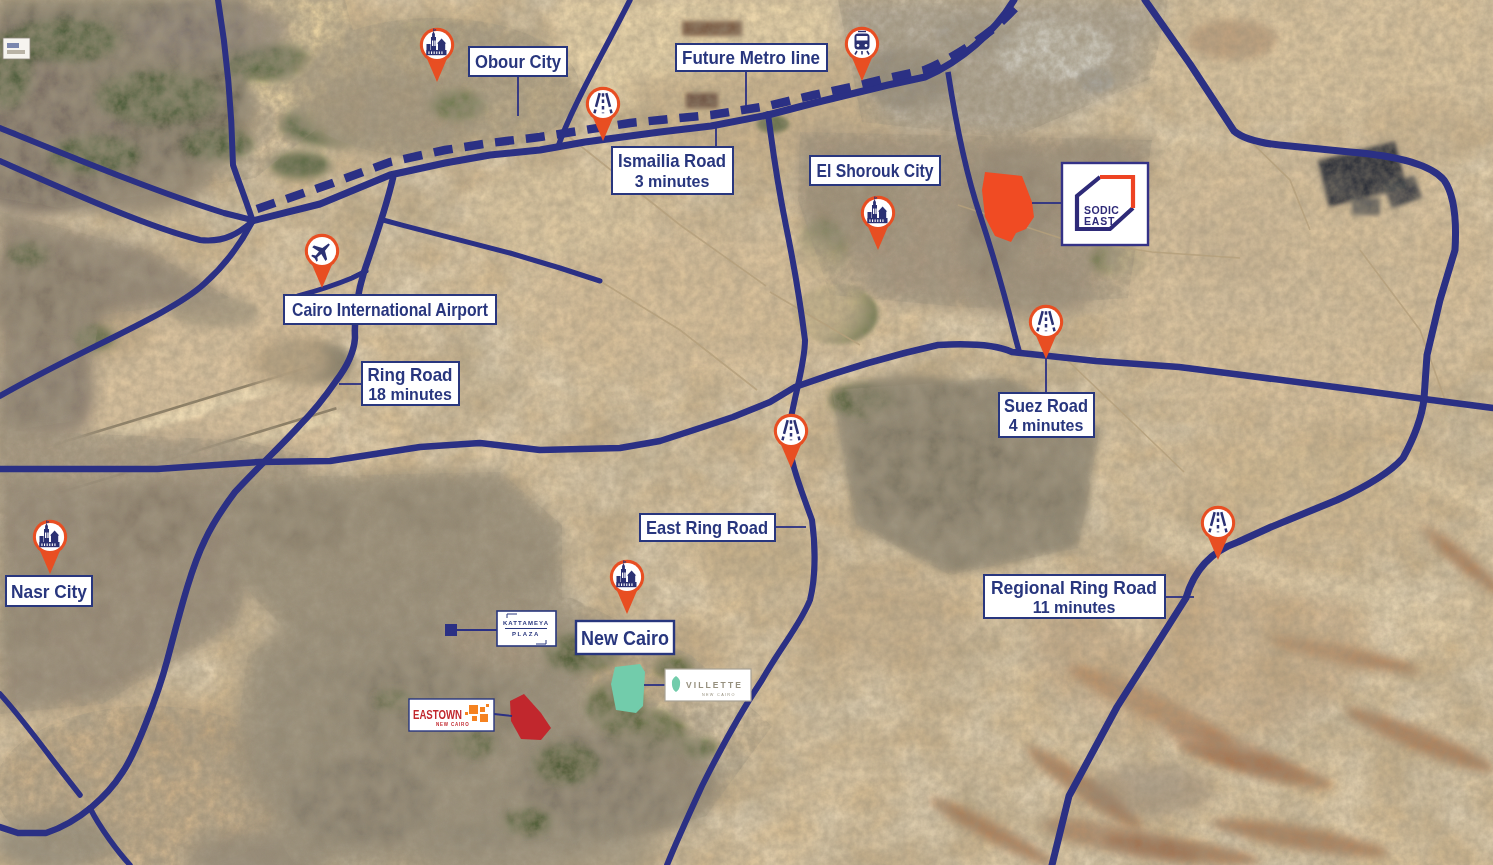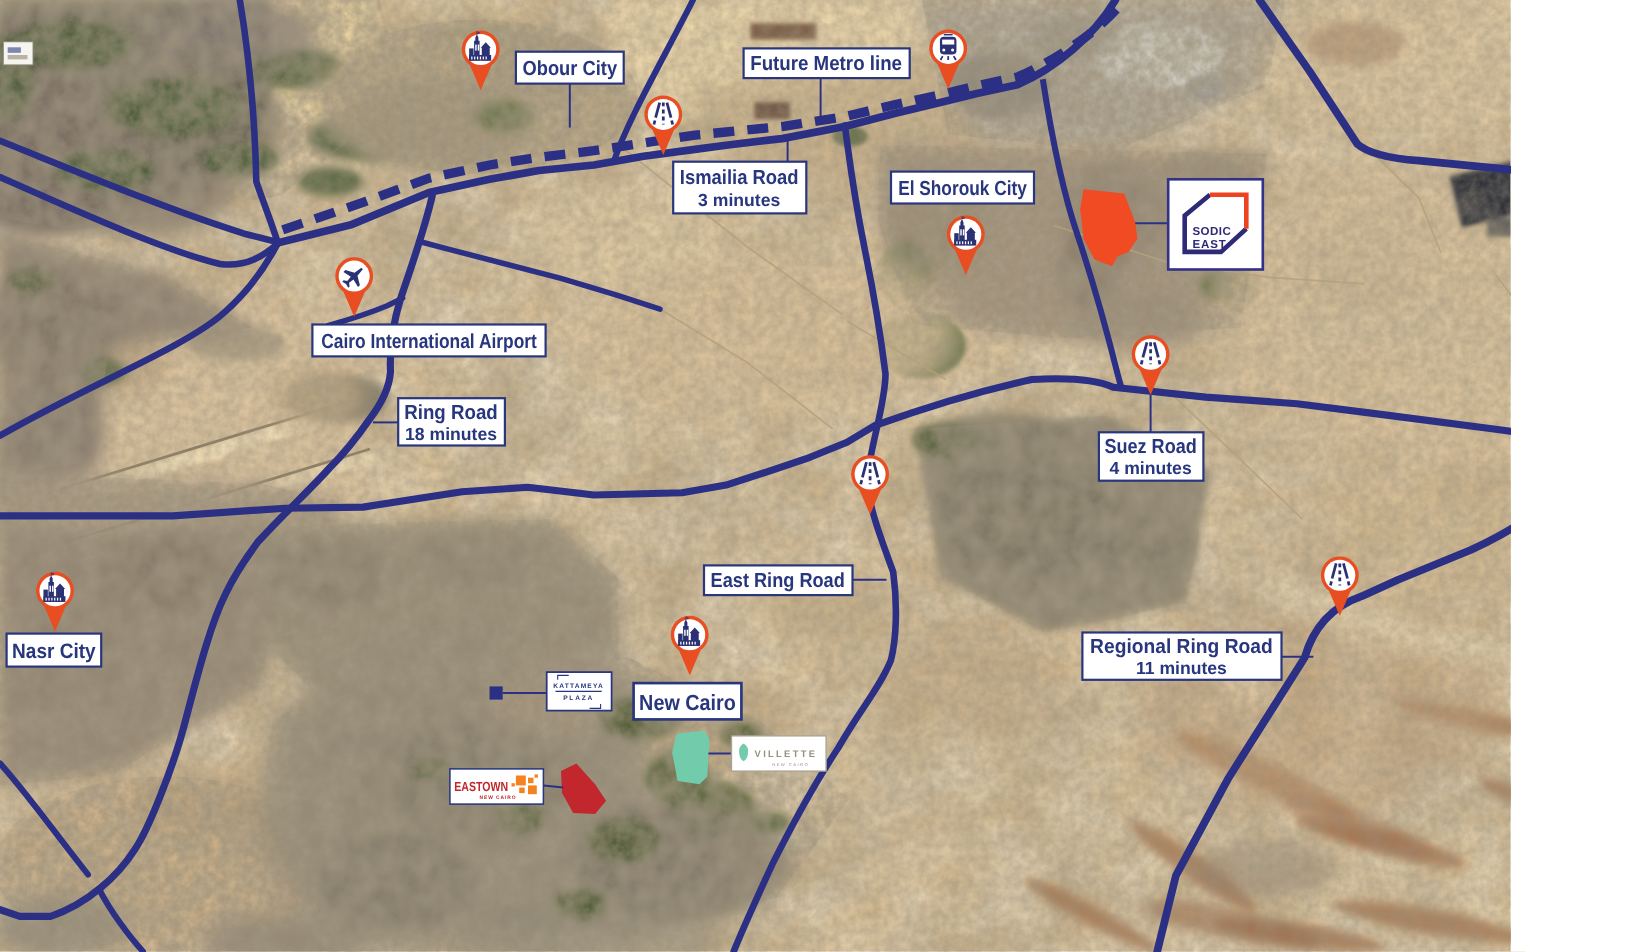--- a/index.html
+++ b/index.html
@@ -1,16 +1,16 @@
 <!DOCTYPE html>
 <html><head>
 <meta charset="utf-8">
 <style>
 html,body{margin:0;padding:0;background:#fff;}
-.wrap{width:1373px;height:865px;overflow:hidden;position:relative;font-family:"Liberation Sans",sans-serif;}
+.wrap{width:1493px;height:865px;overflow:hidden;position:relative;font-family:"Liberation Sans",sans-serif;}
 svg{display:block;}
 </style>
 </head>
 <body>
 <div class="wrap">
 <svg width="1493" height="865" viewBox="0 0 1493 865" xmlns="http://www.w3.org/2000/svg">
 <defs>
 <filter id="b4" x="-40%" y="-40%" width="180%" height="180%">
           <feGaussianBlur stdDeviation="4"></feGaussianBlur>
         </filter>

